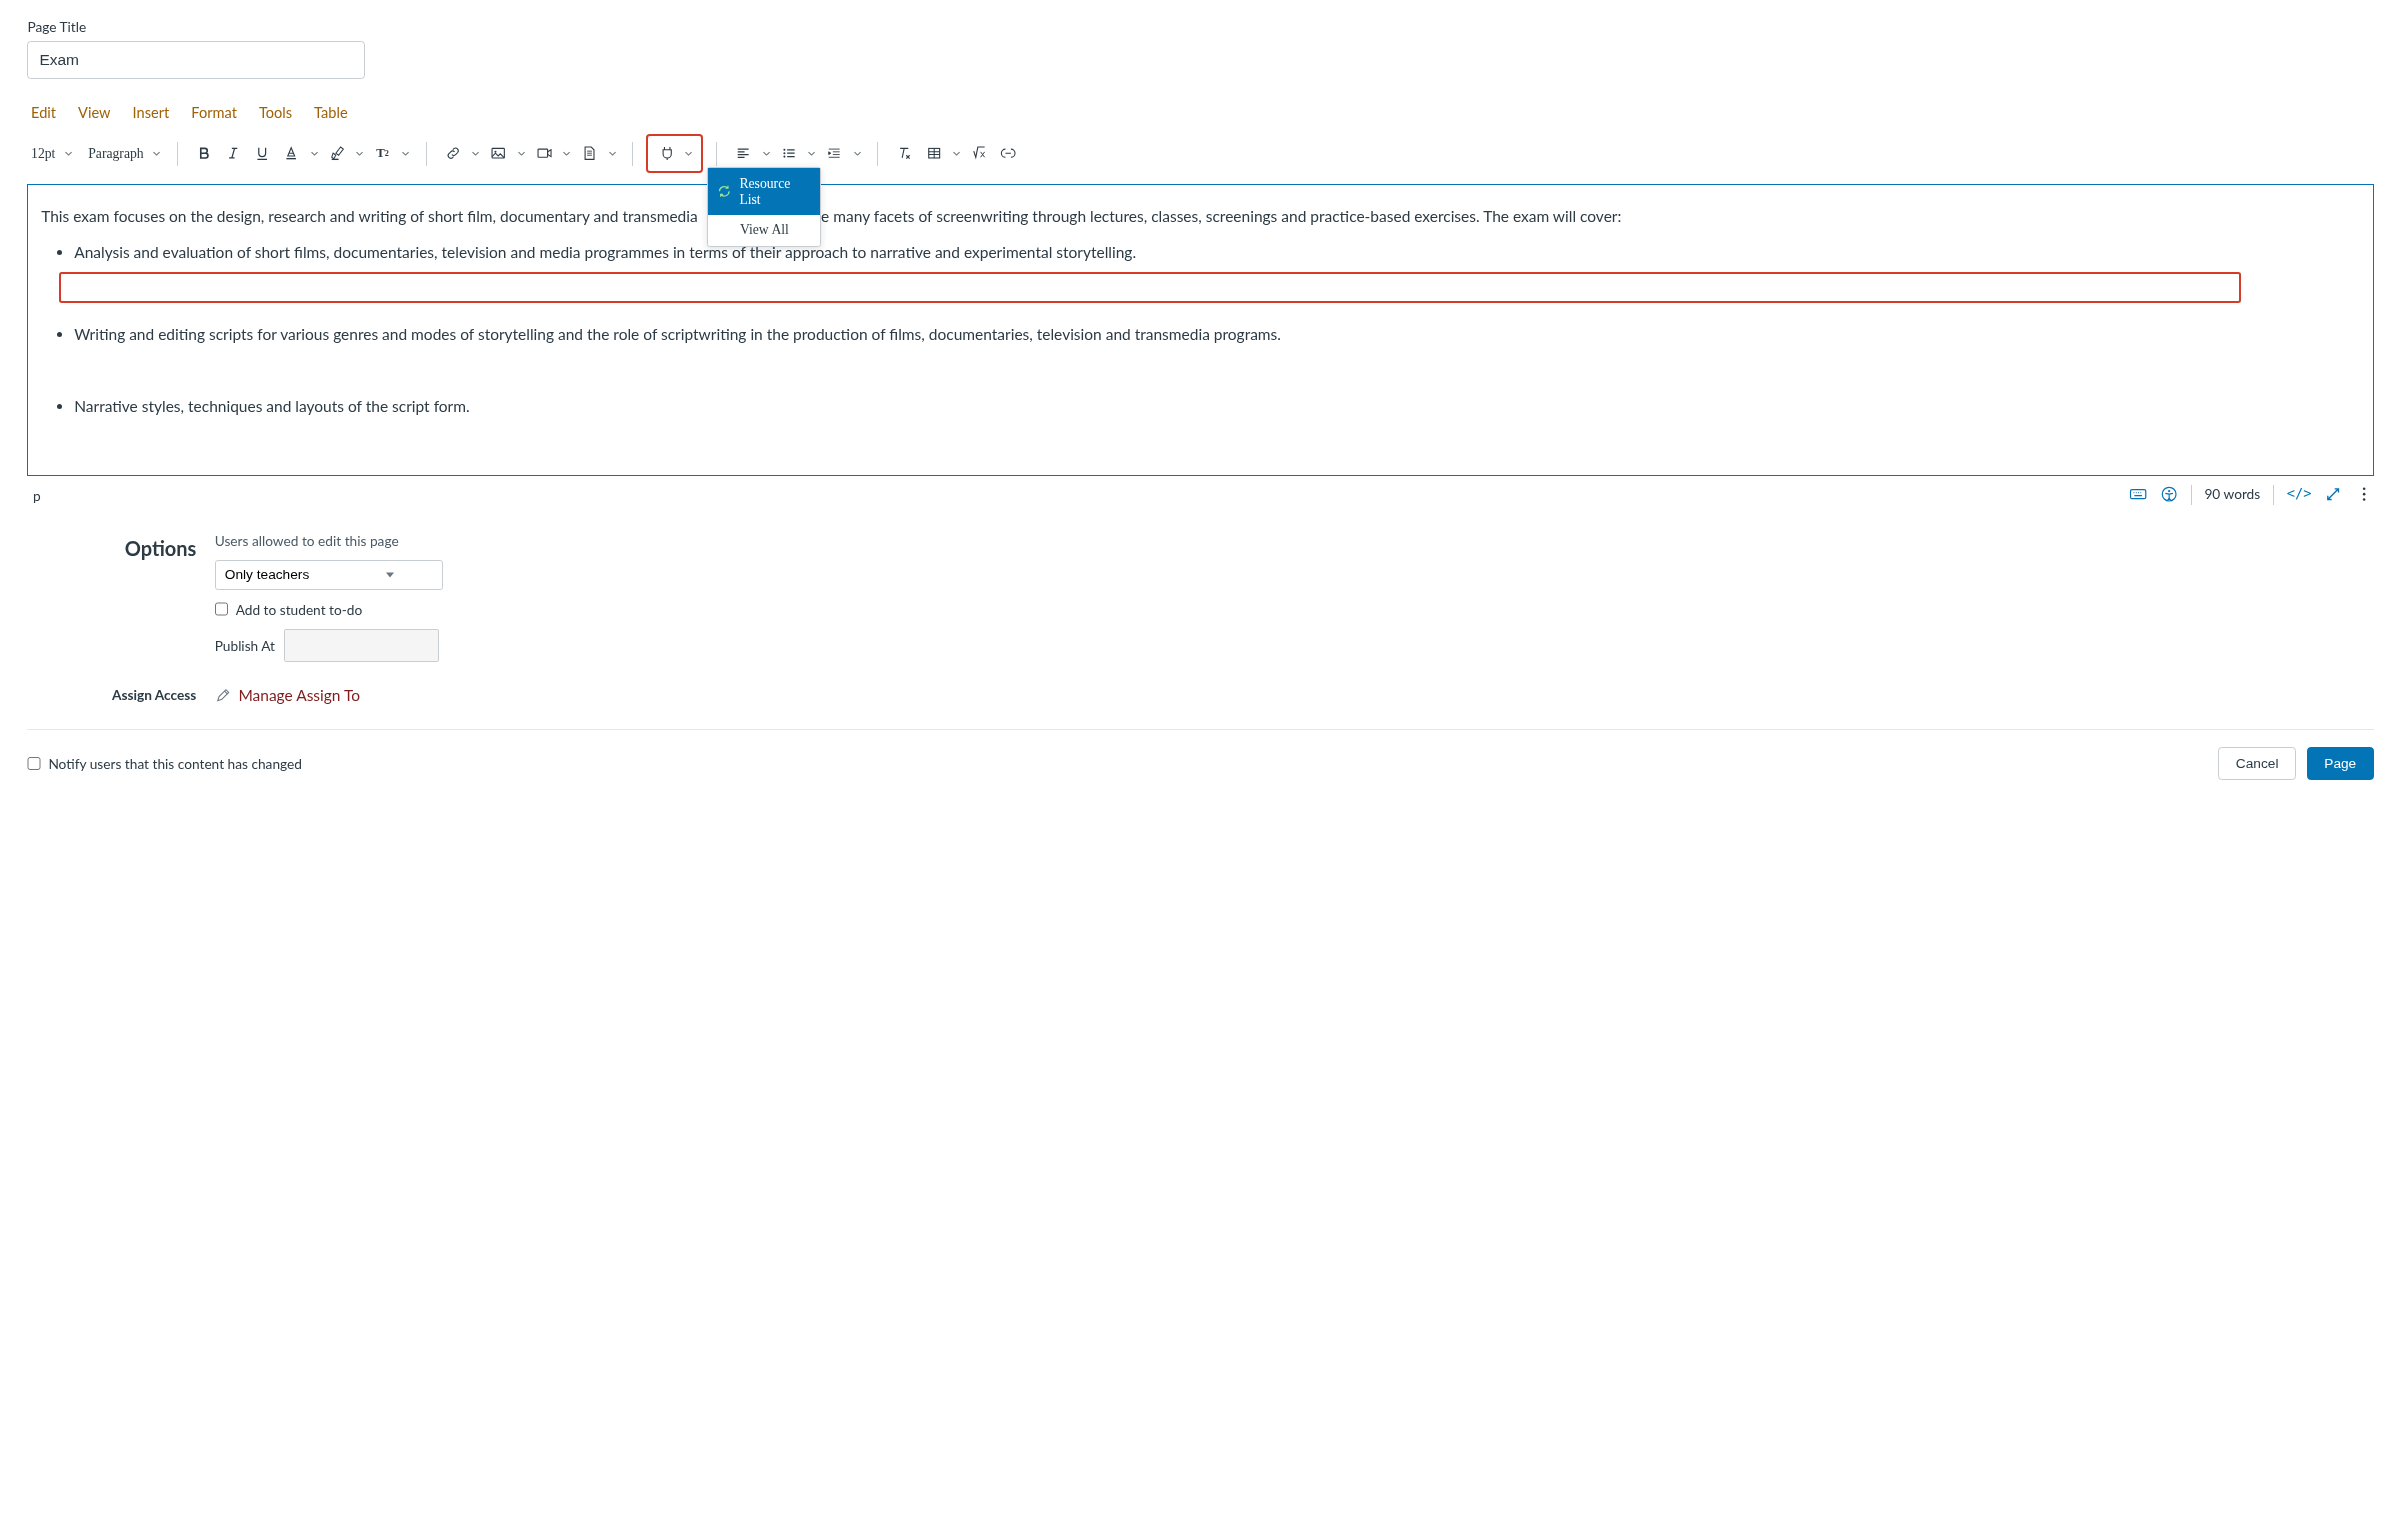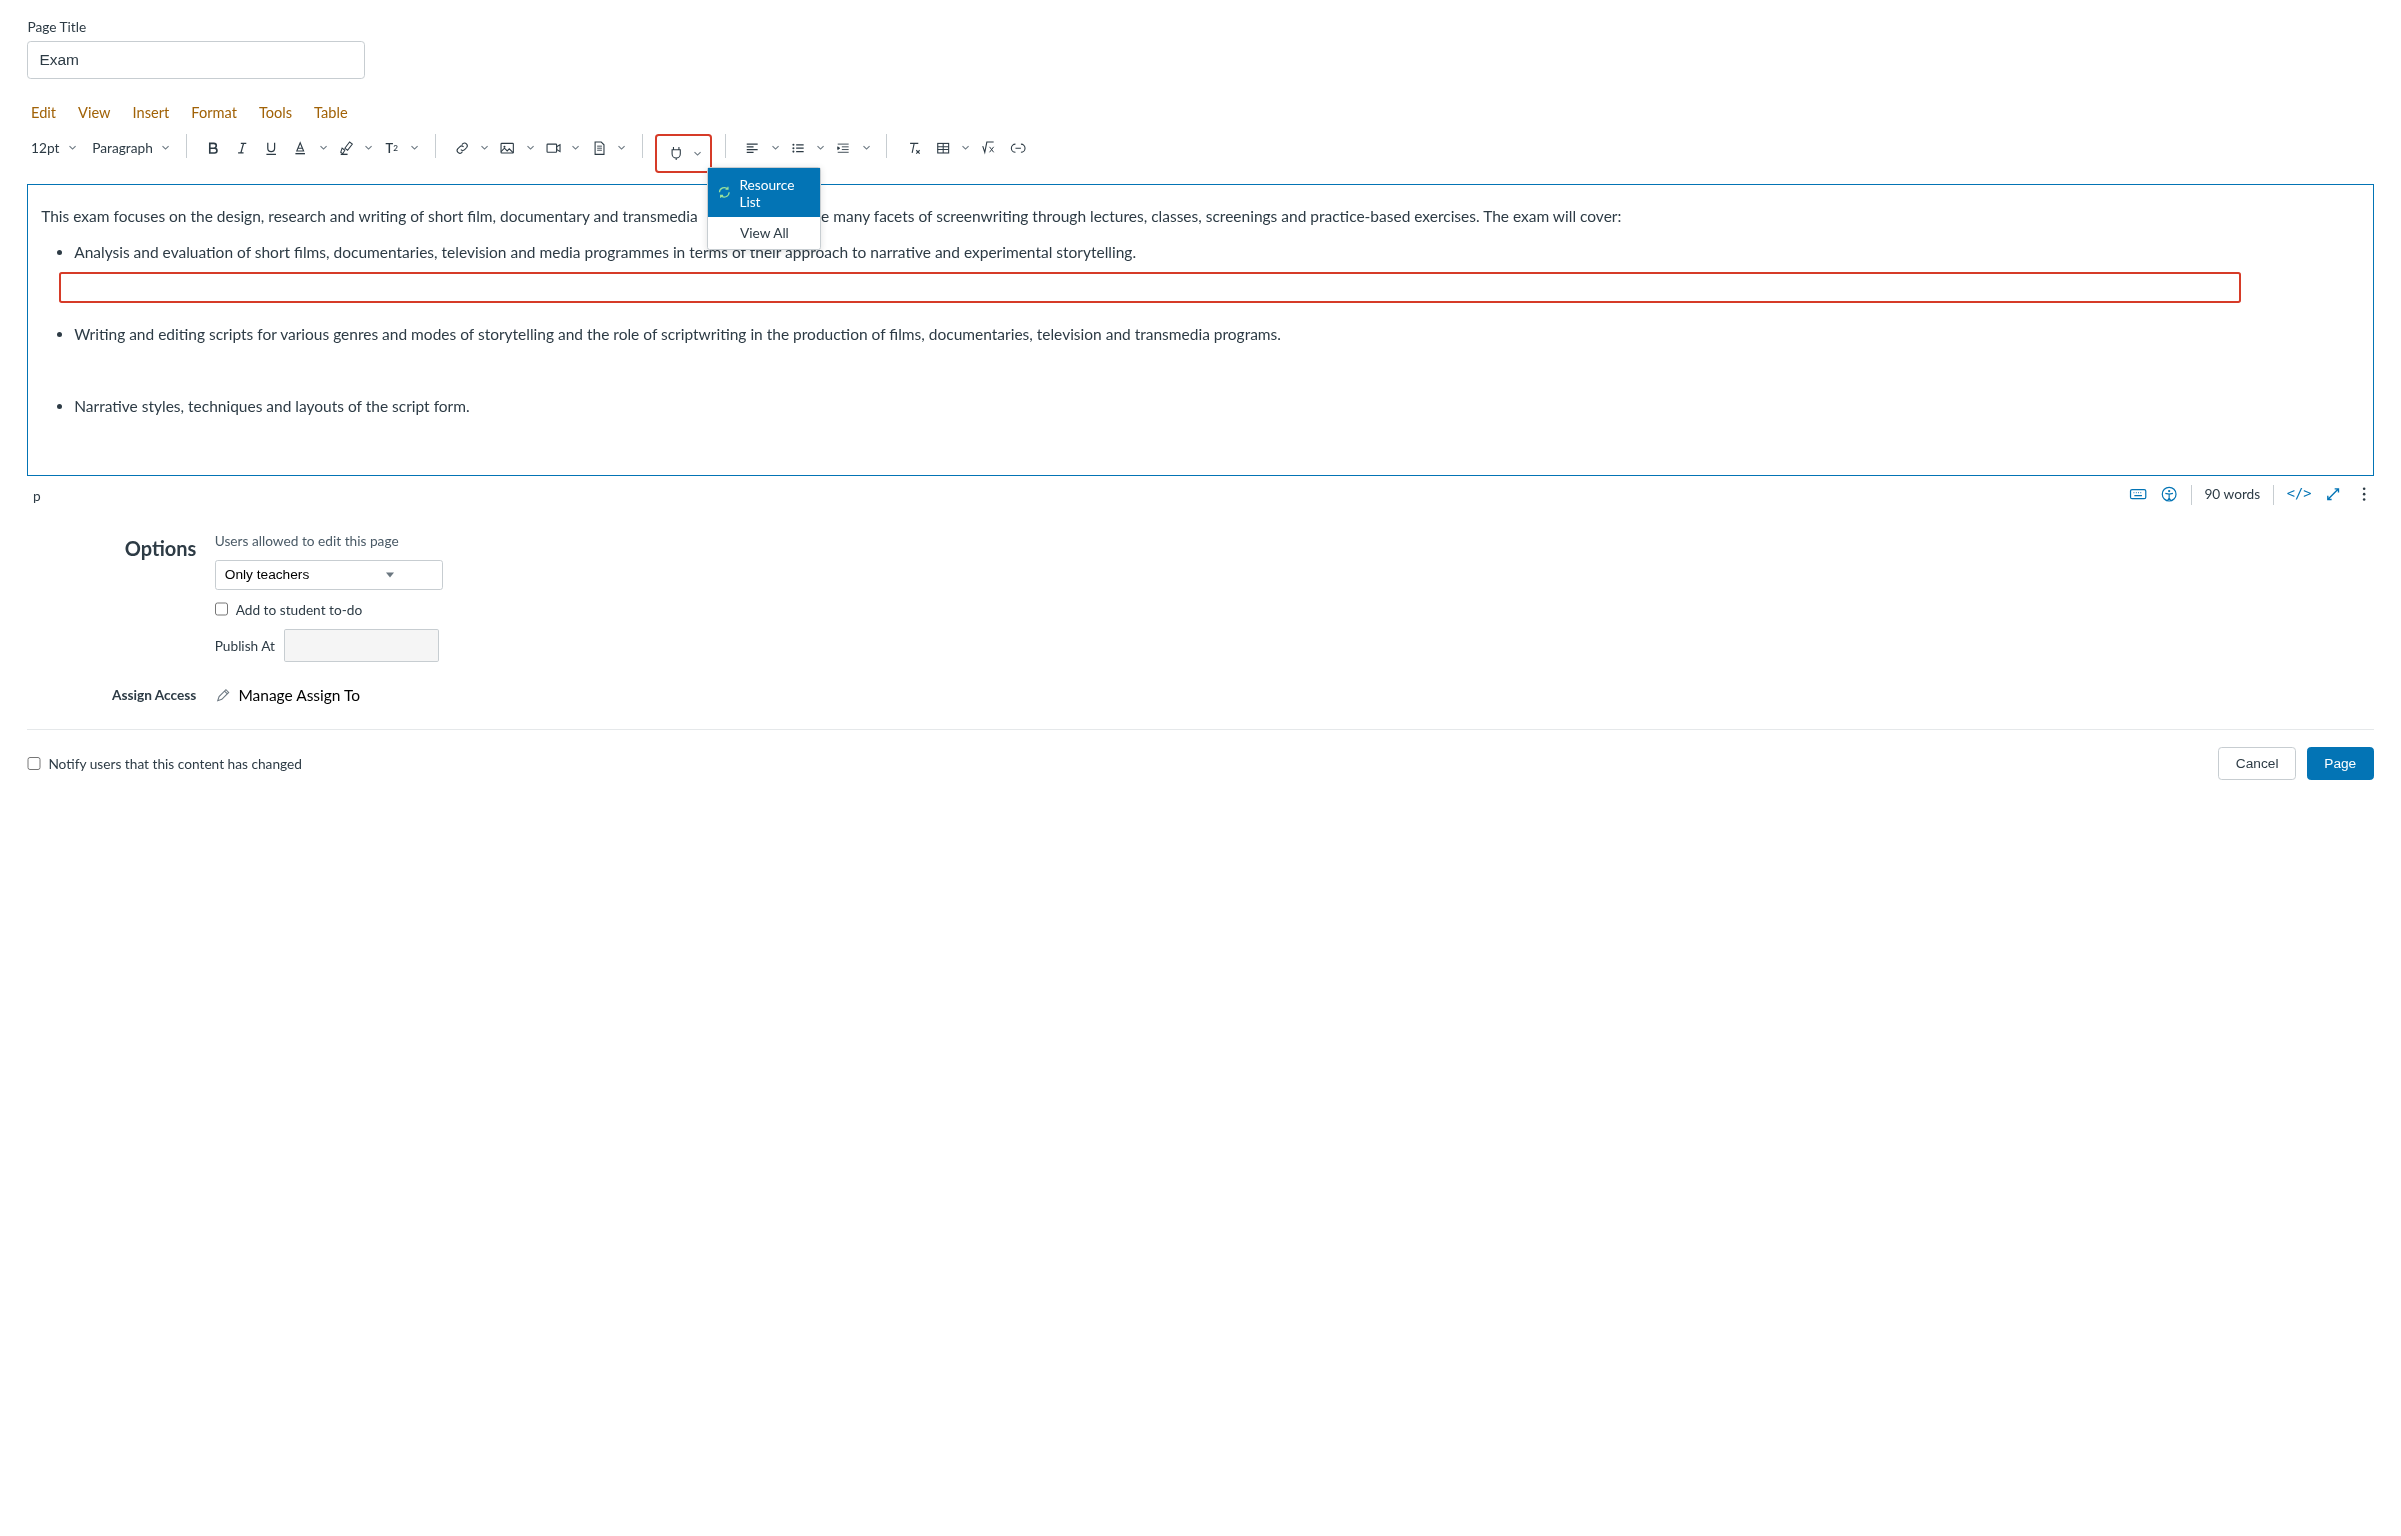--- a/index.html
+++ b/index.html
@@ -2,21 +2,21 @@
 <html style="font-size:14.6px"><head>
 <meta charset="utf-8">
 <style>
 * { box-sizing: border-box; margin: 0; padding: 0; }
 body { font-family: "Lato", "Helvetica Neue", Arial, sans-serif; color: #2d3b45; background: #fff; padding: 18.3px 27.4px; font-size: 14.6px; }
 .field-label { font-size: 13.7px; color: #2d3b45; margin-bottom: 5.5px; display: block; }
 .title-input { width: 338px; padding: 9.1px 11px; border: 0.9px solid #c7cdd1; border-radius: 3.7px; font-size: 15.5px; color: #2d3b45; }
 .editor-wrap { margin-top: 20px; }
 .menubar { display: flex; gap: 22px; padding: 5.5px 3.7px 11px 3.7px; font-size: 14.6px; color: #a16207; text-align: right; }
 .menubar span { cursor: pointer; }
-.toolbar { display: flex; align-items: flex-start; gap: 3.7px; padding: 1.8px 0 9.1px 3.7px; position: relative; }
+.toolbar { display: flex; align-items: center; gap: 3.7px; padding: 1.8px 0 9.1px 3.7px; position: relative; font-family: Liberation Serif, serif; }
 .tgrp { display: flex; align-items: center; gap: 1.8px; }
 .sep { width: 0.9px; height: 24px; background: #c7cdd1; margin: 0 9.1px; }
 .tbtn { display: inline-flex; align-items: center; justify-content: center; min-width: 27.4px; height: 27.4px; padding: 0 3.7px; border-radius: 2.7px; cursor: pointer; color: #2d3b45; }
 .tbtn svg { width: 16.4px; height: 16.4px; }
 .chev { display: inline-flex; align-items: center; justify-content: center; width: 14.6px; height: 27.4px; cursor: pointer; color: #6b7780; }
 .chev svg { width: 9.1px; height: 9.1px; }
 .fs-label { font-size: 13.7px; padding: 0 3.7px 0 0; cursor: pointer; }
 .red-box { border: 2.7px solid #d63b28; border-radius: 3.7px; padding: 3.7px 5.5px; display: inline-flex; align-items: center; }
 .dropdown-menu { position: absolute; top: 35px; left: 680px; width: 114px; background: #fff; border: 0.9px solid #c7cdd1; border-radius: 2.7px; box-shadow: 0 1.8px 7.3px rgba(0,0,0,0.12); z-index: 10; }
 .dropdown-menu .dd-item { display: flex; align-items: center; justify-content: center; gap: 7.3px; padding: 7.3px 9.1px; font-size: 13.7px; cursor: pointer; }
@@ -40,21 +40,21 @@
 .opt-text { font-size: 13.7px; color: #4a5a66; }
 .select-box { width: 228px; padding: 6.4px 9.1px; border: 0.9px solid #c7cdd1; border-radius: 2.7px; font-size: 13.7px; background: #fff; appearance: none; position: relative; }
 .select-wrap { position: relative; width: 188px; }
 .select-wrap::after { content: ""; position: absolute; right: 9.1px; top: 50%; transform: translateY(-50%); border-left: 4.6px solid transparent; border-right: 4.6px solid transparent; border-top: 5.5px solid #6b7780; pointer-events: none; }
 .checkbox-row { display: flex; align-items: center; gap: 7.3px; font-size: 13.7px; color: #2d3b45; }
 .checkbox-row input { width: 13.7px; height: 13.7px; }
 .publish-row { display: flex; align-items: center; gap: 9.1px; font-size: 13.7px; }
 .publish-input { width: 155px; height: 33px; border: 0.9px solid #c7cdd1; background: #f5f5f5; border-radius: 1.8px; }
 .assign-section { margin-top: 24px; display: flex; gap: 18.3px; padding-left: 59px; align-items: center; padding-bottom: 22px; }
 .assign-label { font-weight: 700; font-size: 13.7px; text-align: right; width: 110px; }
-.assign-link { color: #000000; font-size: 15.5px; text-decoration: none; display: inline-flex; align-items: center; gap: 7.3px; }
+.assign-link { color: #7f1d1d; font-size: 15.5px; text-decoration: none; display: inline-flex; align-items: center; gap: 7.3px; }
 .assign-link svg { color: #6b7780; width: 16.4px; height: 16.4px; }
 .divider { border-top: 0.9px solid #e5e8ea; margin-top: 3.7px; }
 .footer-bar { display: flex; align-items: center; justify-content: space-between; padding: 16.4px 0 0 0; }
 .footer-buttons { display: flex; gap: 11px; }
 .btn { padding: 8.2px 16.4px; border-radius: 3.7px; font-size: 13.7px; cursor: pointer; border: 0.9px solid #c7cdd1; background: #fff; color: #2d3b45; }
 .btn-primary { background: #0374b5; color: #fff; border-color: #0374b5; }
 </style>
 </head>
 <body>
 

